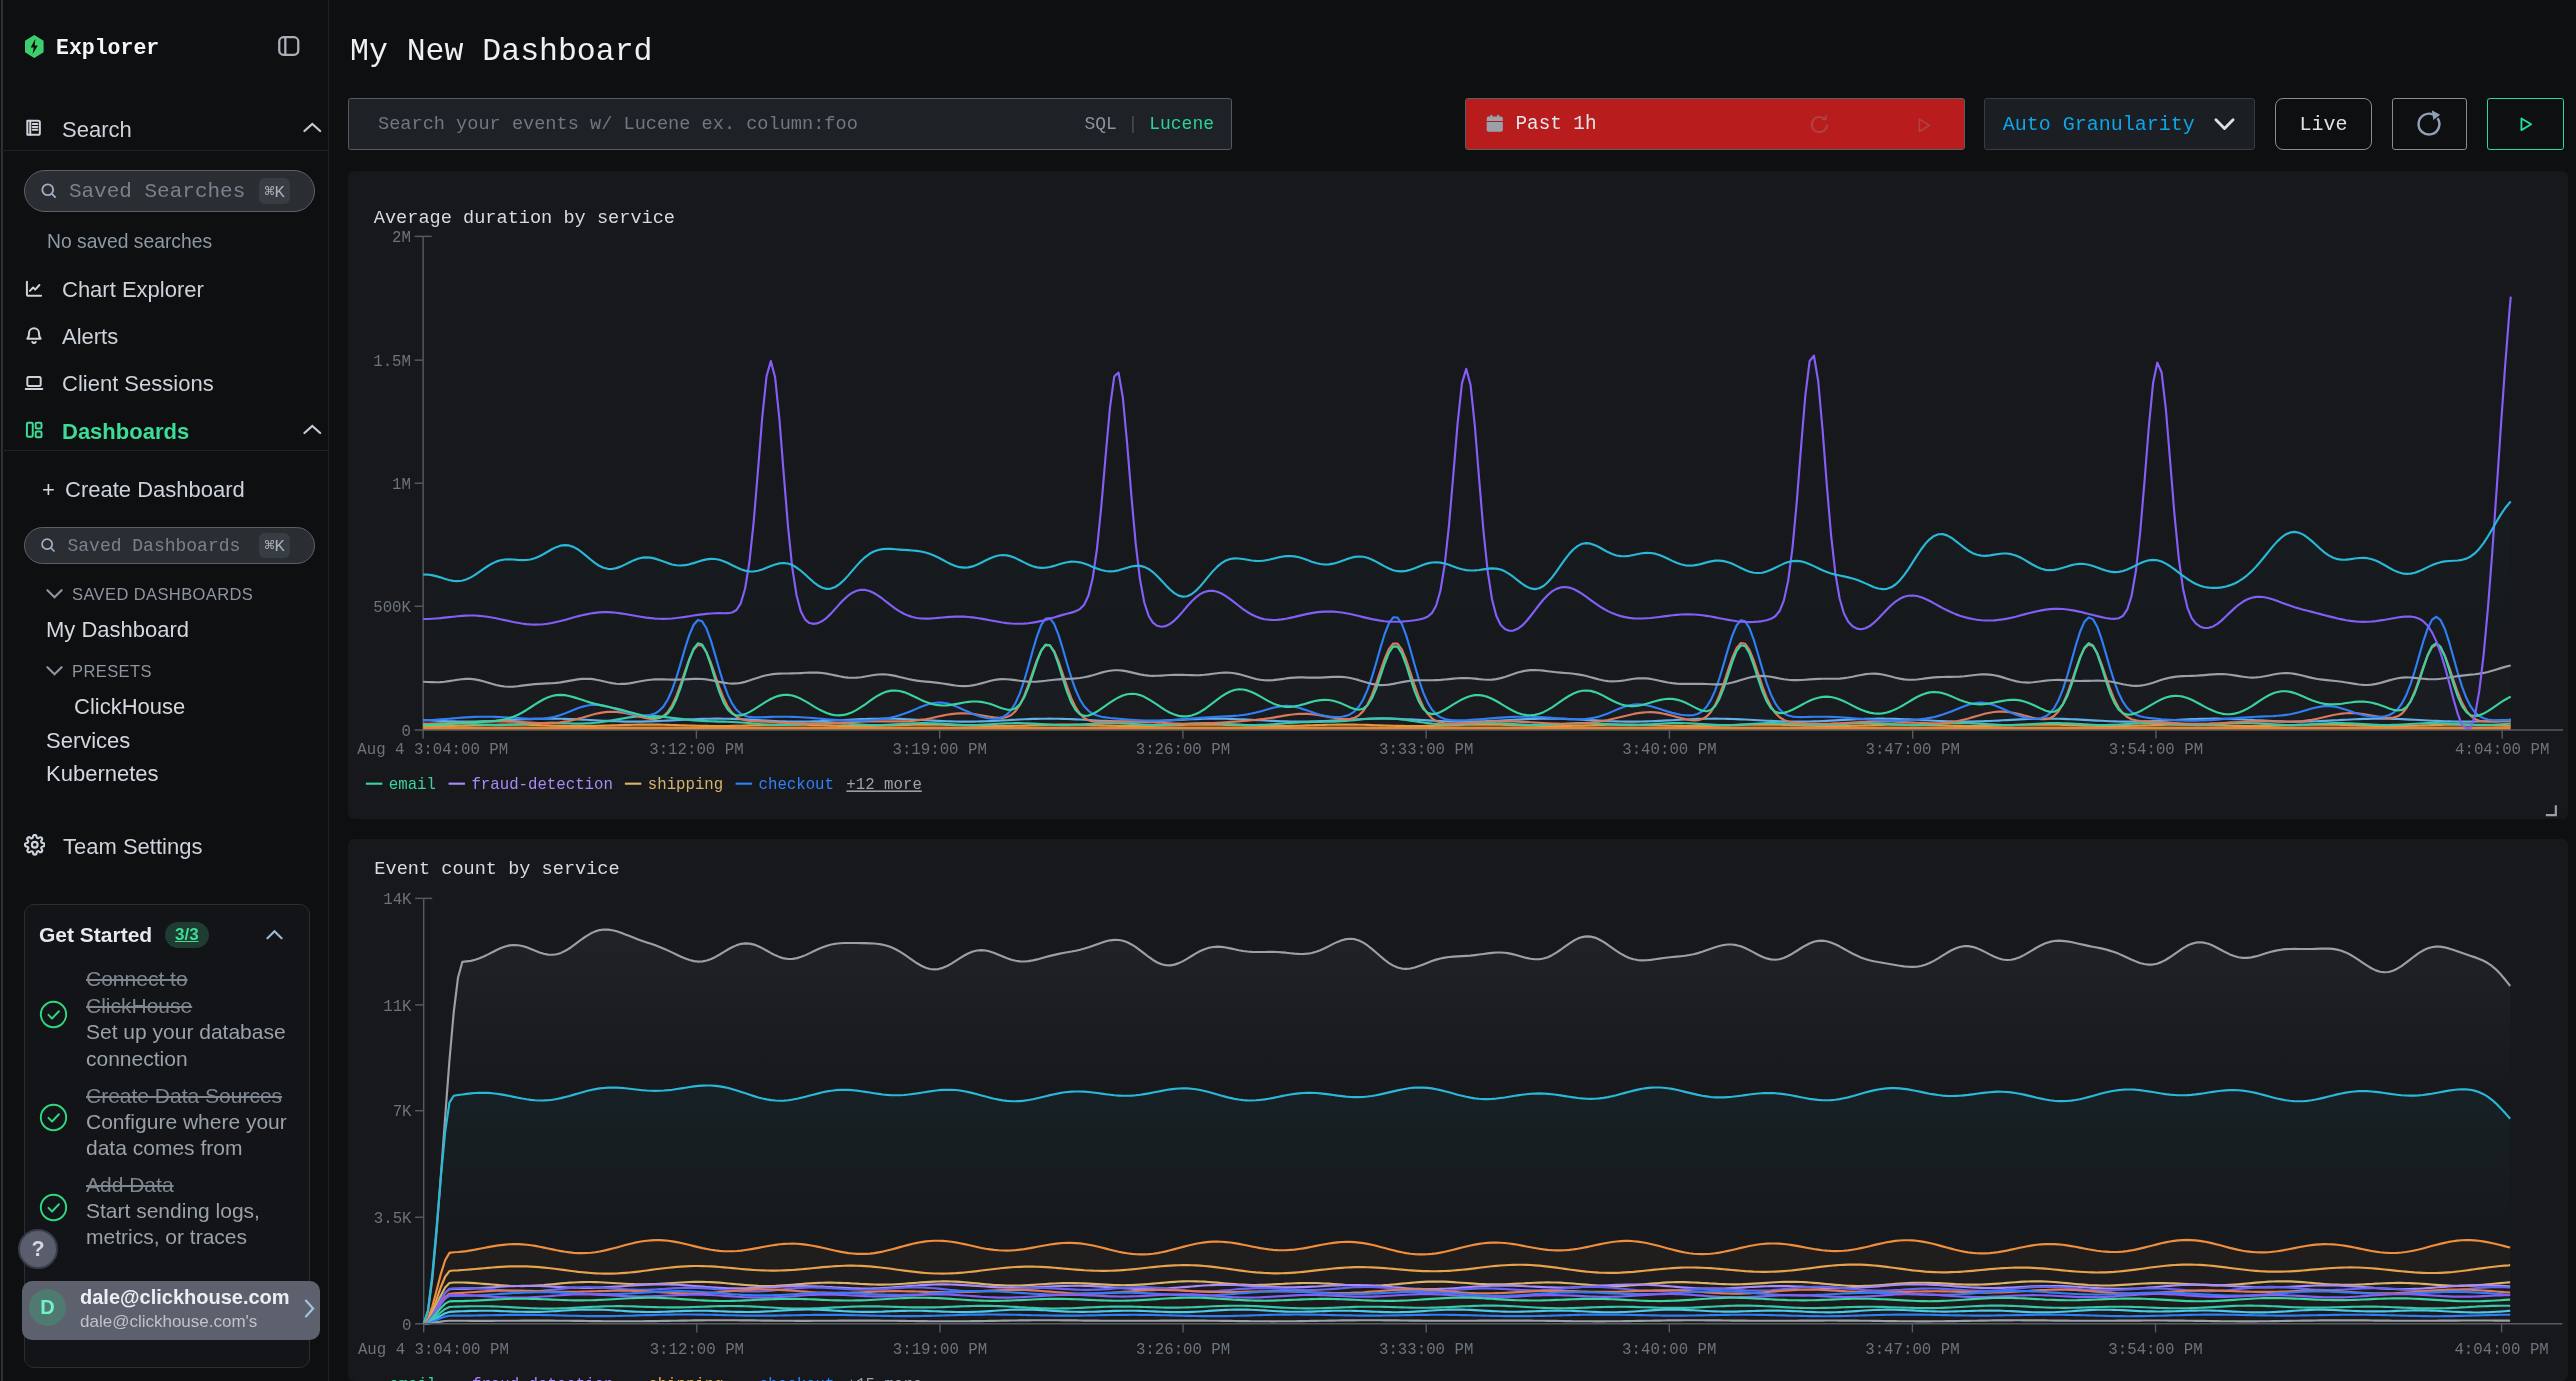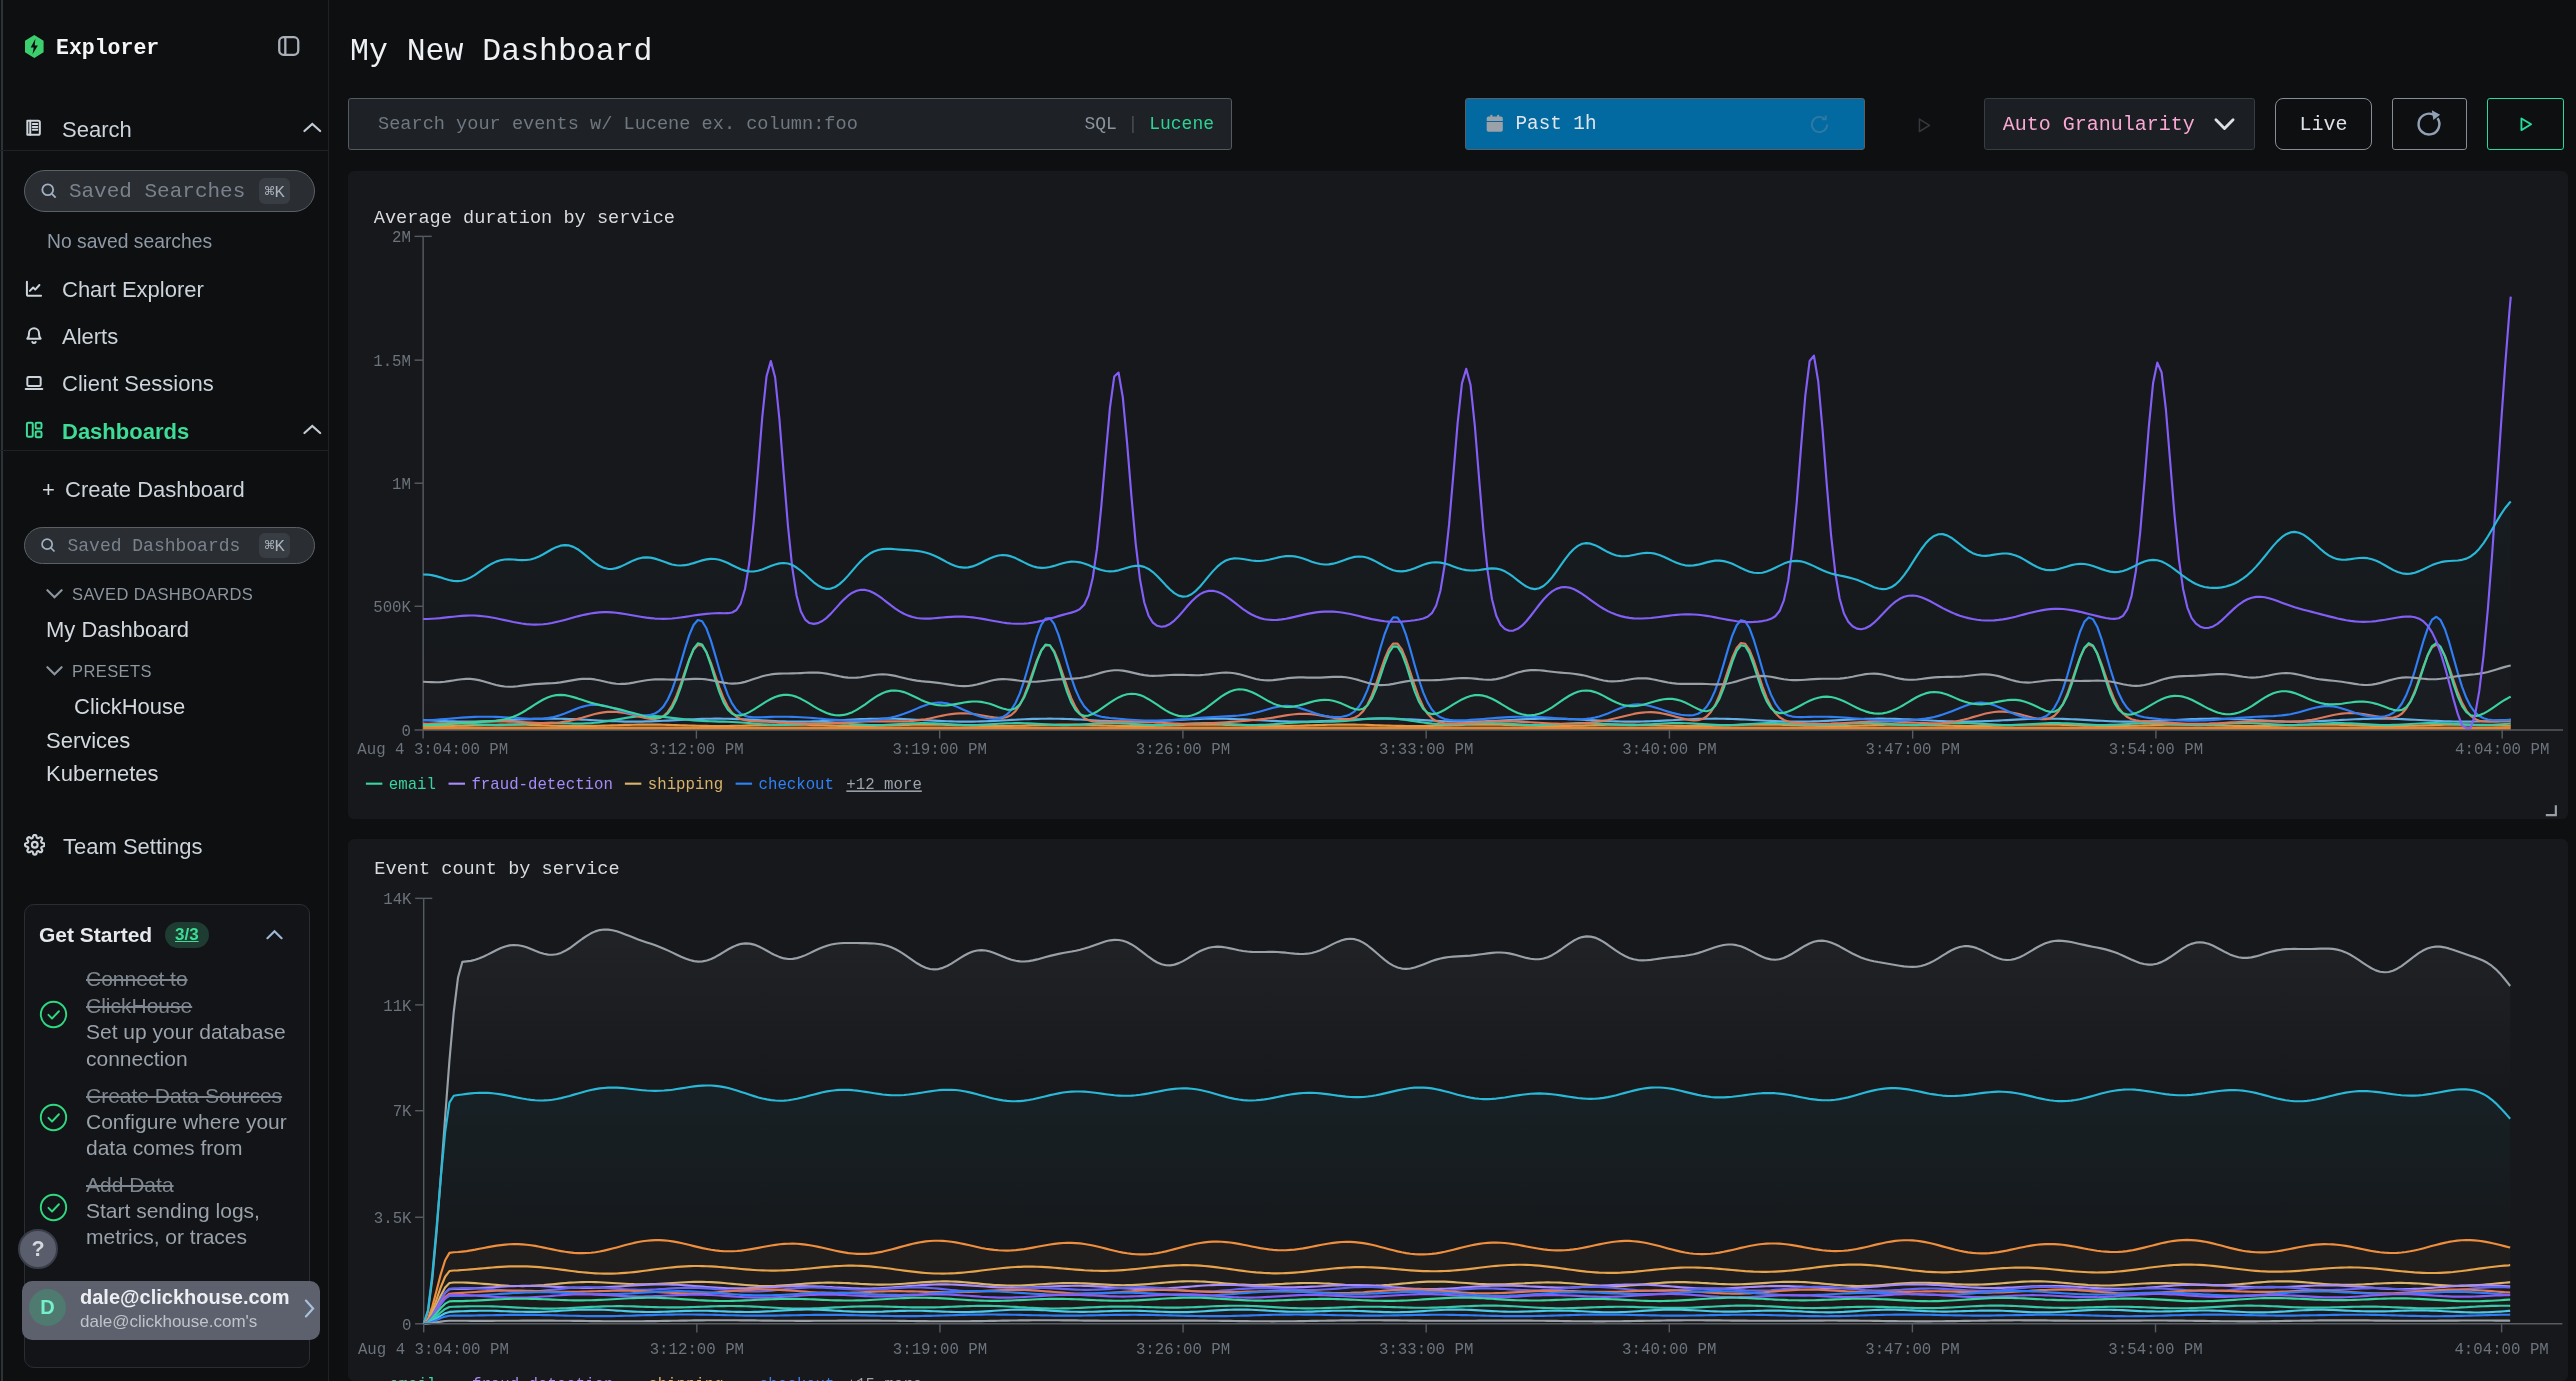--- a/index.html
+++ b/index.html
@@ -163,38 +163,38 @@
 
 </div>
 <div id="main">
   <div class="abs mono" style="left:350px;top:34px;font-size:31.5px;font-weight:500;color:#eef1f3;">My New Dashboard</div>
 
   <div class="btn mono" style="left:348px;width:884px;background:#1e2125;border-color:#555a61;justify-content:flex-start;">
     <span style="margin-left:29px;font-size:18.6px;color:#6f7780;">Search your events w/ Lucene ex. column:foo</span>
     <span style="margin-left:auto;margin-right:17px;font-size:18px;"><span style="color:#8b939d;margin-left:43px;">SQL</span><span style="color:#4a4f56;"> | </span><span style="color:#2bd396;">Lucene</span></span>
   </div>
 
-  <div class="btn mono" style="left:1465px;width:400px;background:#0369a1;border-color:#5a5f66;justify-content:flex-start;position:absolute;">
+  <div class="btn mono" style="left:1465px;width:500px;background:#b91c1c;border-color:#5a5f66;justify-content:flex-start;position:absolute;">
     <svg style="margin-left:18px;" width="21.5" height="21.5" viewBox="0 0 24 24" fill="#9aa1a9">
       <path d="M5 4h14a2 2 0 0 1 2 2v13a2 2 0 0 1-2 2H5a2 2 0 0 1-2-2V6a2 2 0 0 1 2-2z M3 9h18v1H3z" fill-rule="evenodd"></path>
       <rect x="7" y="2" width="2.4" height="4.5" rx="1" fill="#9aa1a9"></rect>
       <rect x="14.6" y="2" width="2.4" height="4.5" rx="1" fill="#9aa1a9"></rect>
     </svg>
     <span style="margin-left:10px;font-size:19.3px;color:#e2e5e9;">Past 1h</span>
     <svg class="abs" style="left:342px;top:14.3px;opacity:0.28;" width="23" height="23" viewBox="0 0 24 24" fill="none" stroke="#9aa2ab" stroke-width="2">
       <path d="M20 12a8 8 0 1 1-2.3-5.6"></path>
         <path d="M18.5 2.5v4h-4" stroke-width="2" fill="none"></path>
     </svg>
     <svg class="abs" style="left:448px;top:17px;opacity:0.28;" width="18.6" height="18.6" viewBox="0 0 24 24" fill="none" stroke="#9aa2ab" stroke-width="2" stroke-linejoin="round">
       <polygon points="7,4 20,12 7,20"></polygon>
     </svg>
   </div>
 
   <div class="btn mono" style="left:1984px;width:271px;background:#1b1e22;border-color:#383d43;">
-    <span style="font-size:20px;color:#f9a8d4;margin-right:18.6px;">Auto Granularity</span>
+    <span style="font-size:20px;color:#0ea5e9;margin-right:18.6px;">Auto Granularity</span>
     <svg width="23" height="14.3" viewBox="0 0 32 20">
         <path d="M4 4 L16 16 L28 4" fill="none" stroke="#dde1e5" stroke-width="4" stroke-linecap="round" stroke-linejoin="round"></path>
       </svg>
   </div>
 
   <div class="btn mono" style="left:2275px;width:97px;border-radius:8px;">
       <span style="font-size:20px;color:#dde1e5;">Live</span>
     </div>
 
   <div class="btn" style="left:2392px;width:75px;">

